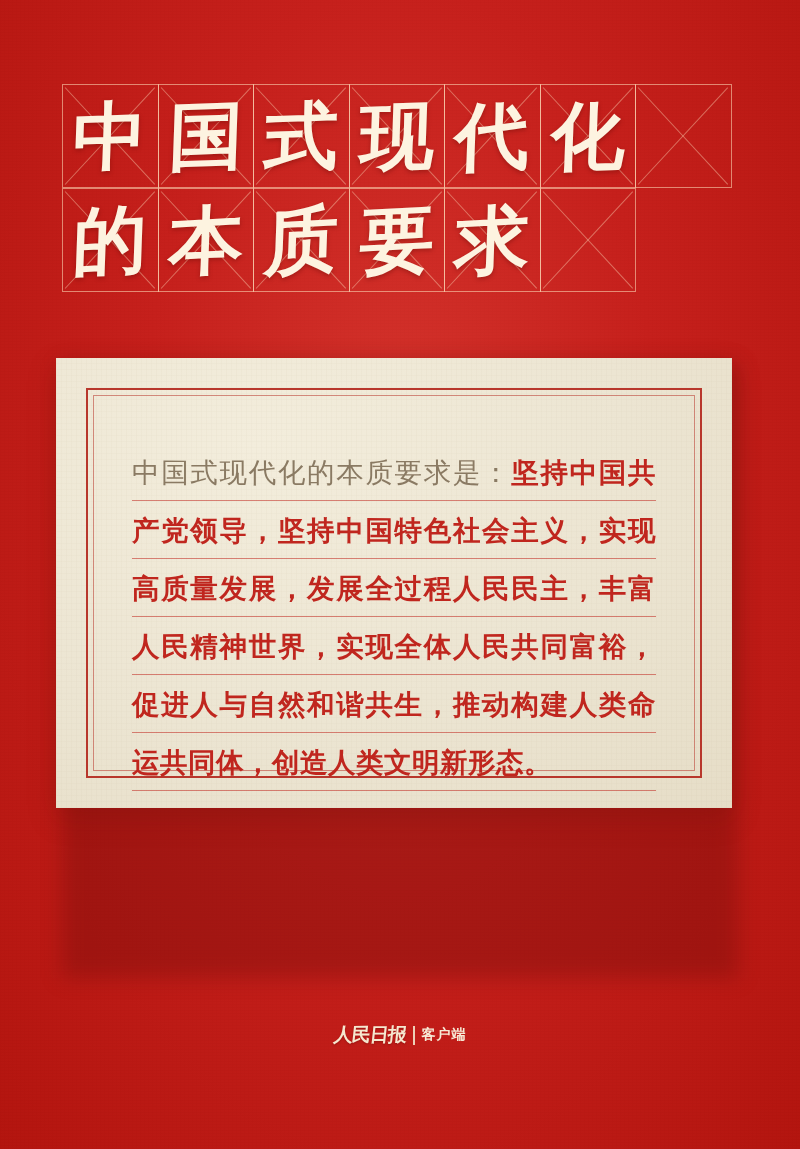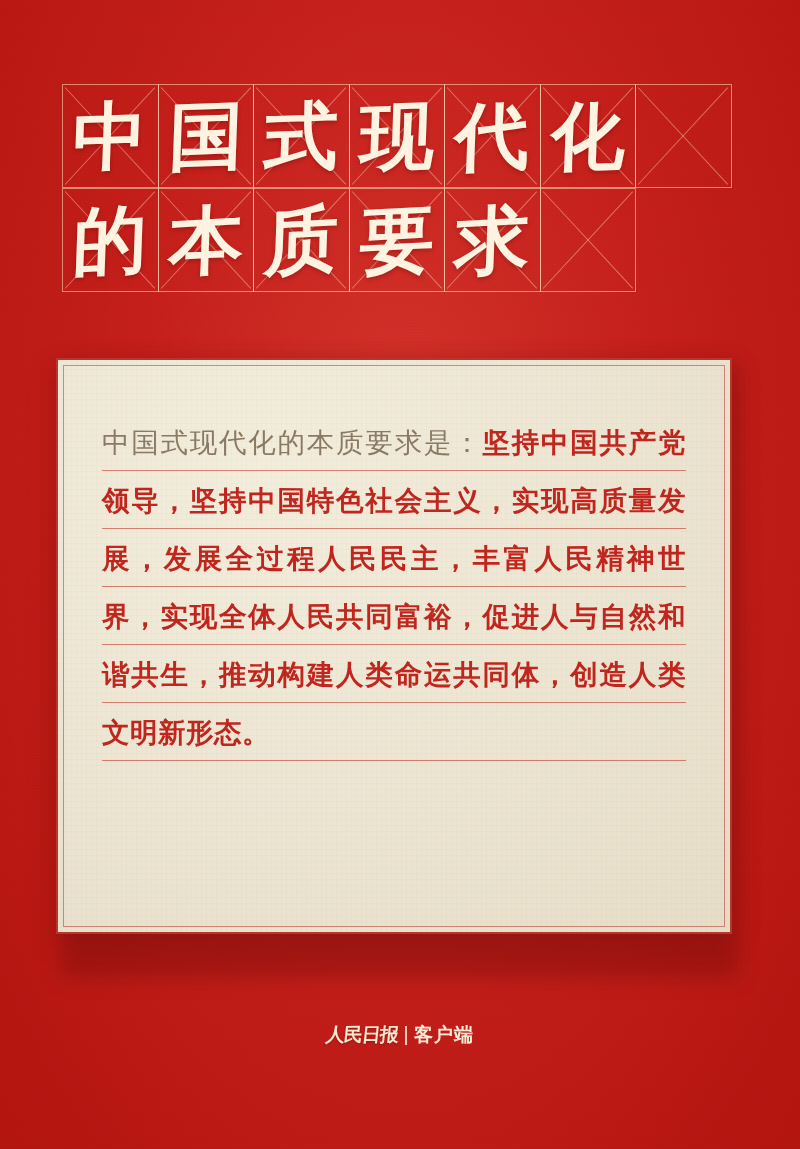--- a/index.html
+++ b/index.html
@@ -91,24 +91,25 @@
     height: 614px;
     background: rgba(110, 12, 8, .35);
     filter: blur(10px);
     border-radius: 2px;
   }
   .card {
     position: absolute;
     left: 56px;
     top: 358px;
     width: 676px;
-    height: 576px;
+    height: 450px;
     box-sizing: border-box;
     background:
       radial-gradient(ellipse at 30% 20%, #f3eddc 0%, #ece5d2 55%, #e6ddc7 100%);
+    padding: 30px;
     box-shadow: 0 10px 26px rgba(120, 15, 10, .30);
   }
   .card-texture {
     position: absolute;
     inset: 0;
     pointer-events: none;
     opacity: .35;
     background-image:
       repeating-linear-gradient(90deg, rgba(160,140,100,.10) 0 1px, rgba(0,0,0,0) 1px 5px),
       repeating-linear-gradient(0deg, rgba(160,140,100,.08) 0 1px, rgba(0,0,0,0) 1px 6px);
@@ -180,21 +181,21 @@
   }
   .logo-divider {
     width: 2px;
     height: 19px;
     background: #f3e3c9;
     opacity: .9;
   }
   .logo-sub {
     font-family: "Liberation Sans", sans-serif;
     font-weight: bold;
-    font-size: 19px;
+    font-size: 14px;
     color: #f7ead6;
     letter-spacing: 1px;
   }
 </style>
 </head>
 <body>
 
 <div class="bg-texture"></div>
 
 <div class="title-block">

